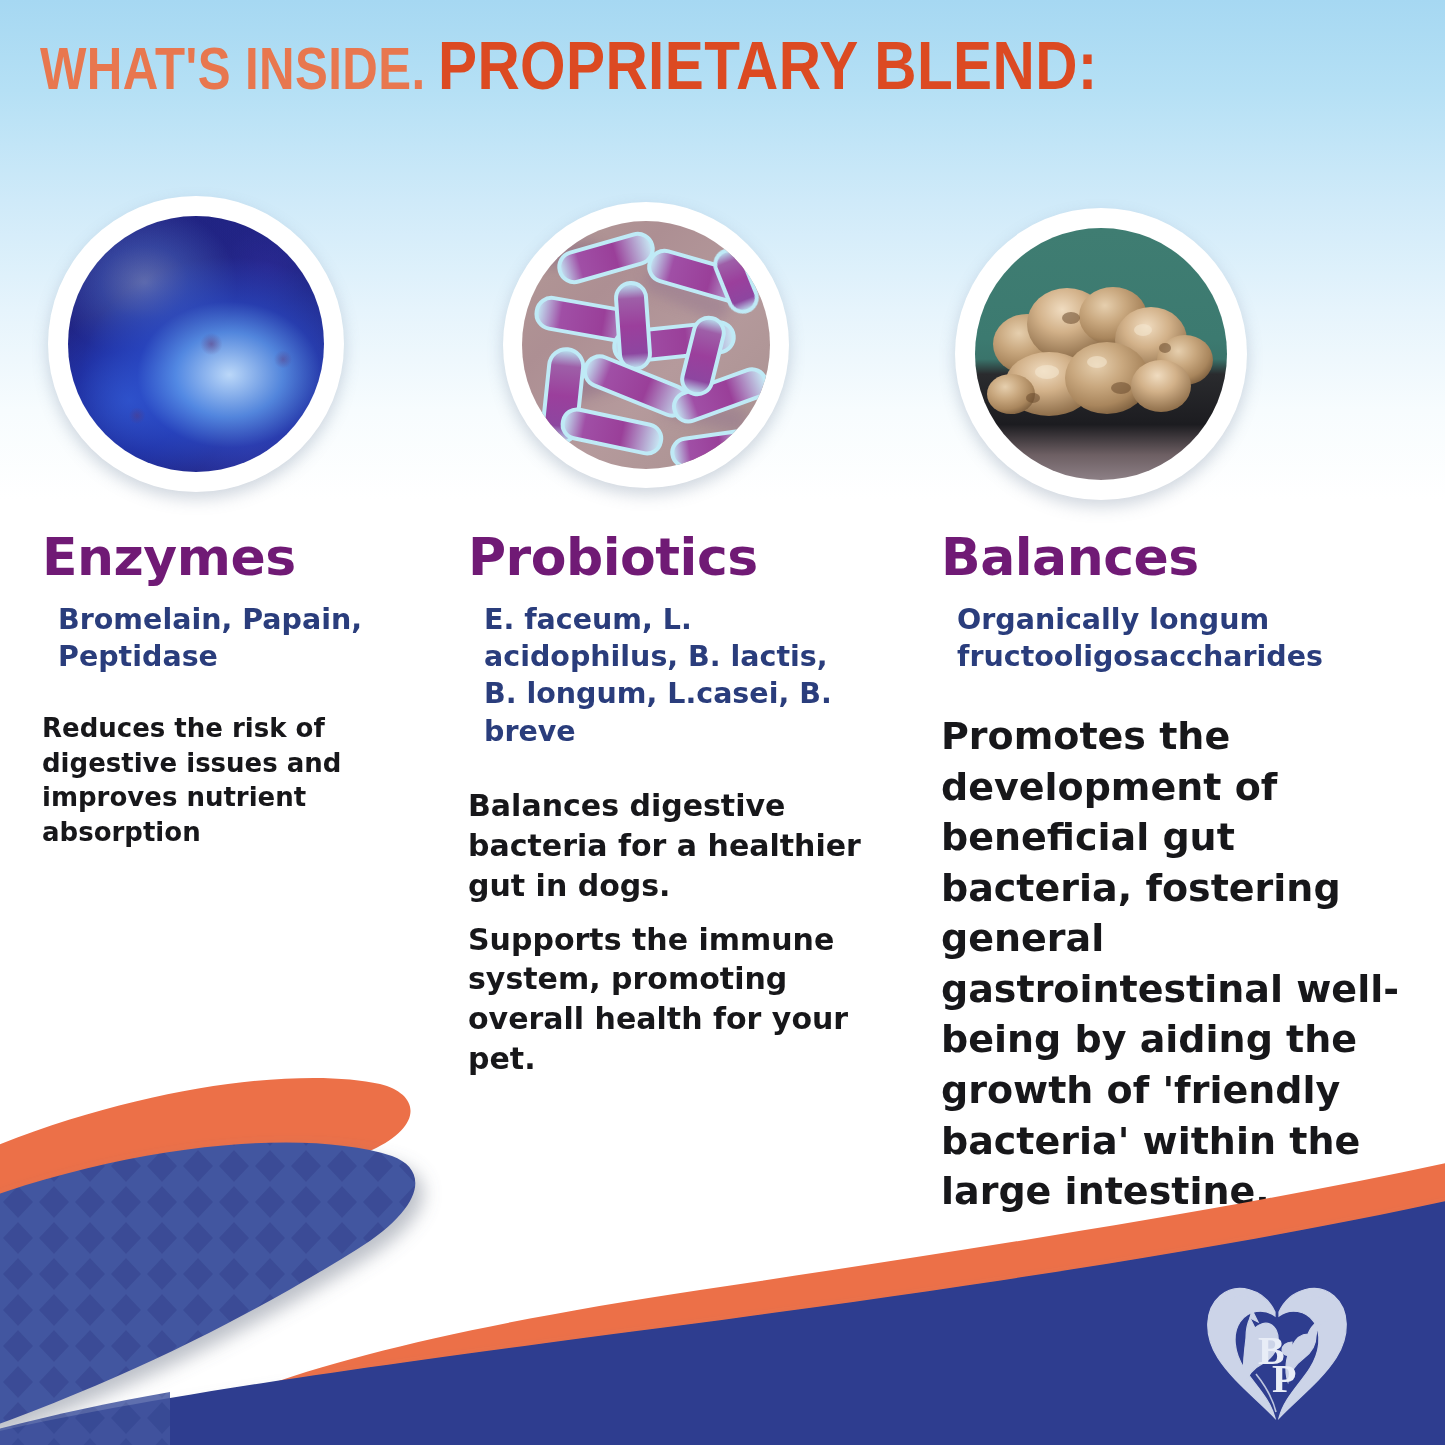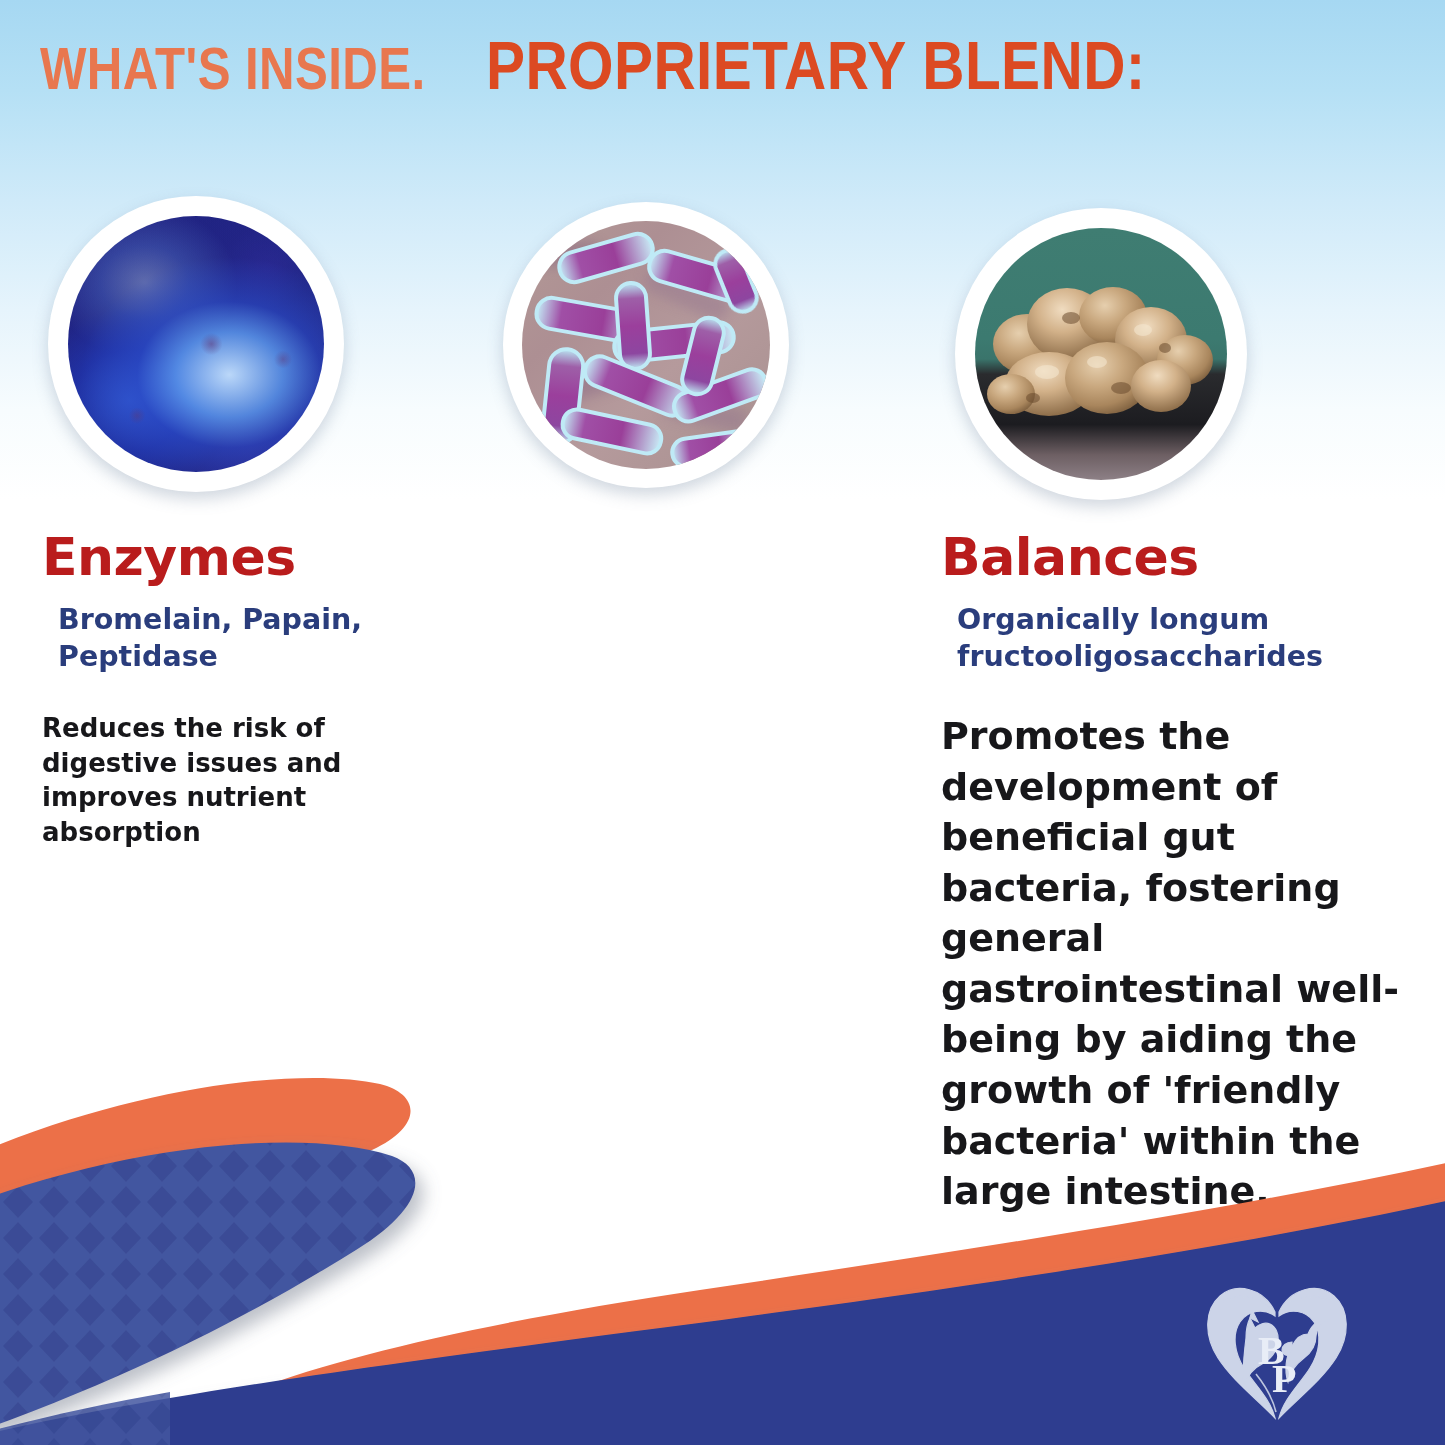--- a/index.html
+++ b/index.html
@@ -32,21 +32,20 @@
   }
 
   
   .header {
     position: absolute;
     left: 40px;
     top: 26px;
     white-space: nowrap;
     display: flex;
     align-items: baseline;
-    gap: 48px;
   }
   .hdr-light {
     font-family: "Liberation Sans Narrow", "Liberation Sans", sans-serif;
     font-weight: bold;
     font-size: 60px;
     letter-spacing: 0.5px;
     color: #e8774f;
     transform: scaleX(0.82);
     transform-origin: left bottom;
     display: inline-block;
@@ -122,21 +121,21 @@
   .col { position: absolute; top: 530px; }
   .col1 { left: 42px;  width: 372px; }
   .col2 { left: 468px; width: 414px; }
   .col3 { left: 941px; width: 492px; }
 
   .col-title {
     font-family: "DejaVu Sans", sans-serif;
     font-weight: bold;
     font-size: 52px;
     line-height: 1.05;
-    color: #b91c1c;
+    color: #701a75;
     letter-spacing: -0.5px;
     margin: 0 0 6px 0;
   }
   .col-sub {
     font-family: "DejaVu Sans", sans-serif;
     font-weight: bold;
     font-size: 28.5px;
     line-height: 1.31;
     color: #2a3d7c;
     margin: 16px;
@@ -275,20 +274,26 @@
       </svg>
     </div>
   </div>
 
   <div class="col col1">
     <h2 class="col-title">Enzymes</h2>
     <p class="col-sub">Bromelain, Papain, Peptidase</p>
     <p class="col-body">Reduces the risk of digestive issues and improves nutrient absorption</p>
   </div>
 
+  <div class="col col2">
+    <h2 class="col-title">Probiotics</h2>
+    <p class="col-sub">E. faceum, L. acidophilus, B. lactis, B. longum, L.casei, B. breve</p>
+    <p class="col-body">Balances digestive bacteria for a healthier gut in dogs.</p>
+    <p class="col-body">Supports the immune system, promoting overall health for your pet.</p>
+  </div>
 
   <div class="col col3">
     <h2 class="col-title">Balances</h2>
     <p class="col-sub">Organically longum fructooligosaccharides</p>
     <p class="col-body">Promotes the development of beneficial gut bacteria, fostering general gastrointestinal well-being by aiding the growth of 'friendly bacteria' within the large intestine.</p>
   </div>
 
   <div class="bottom-art">
     <svg viewBox="0 0 1445 405" width="1445" height="405" aria-hidden="true">
       <defs>

